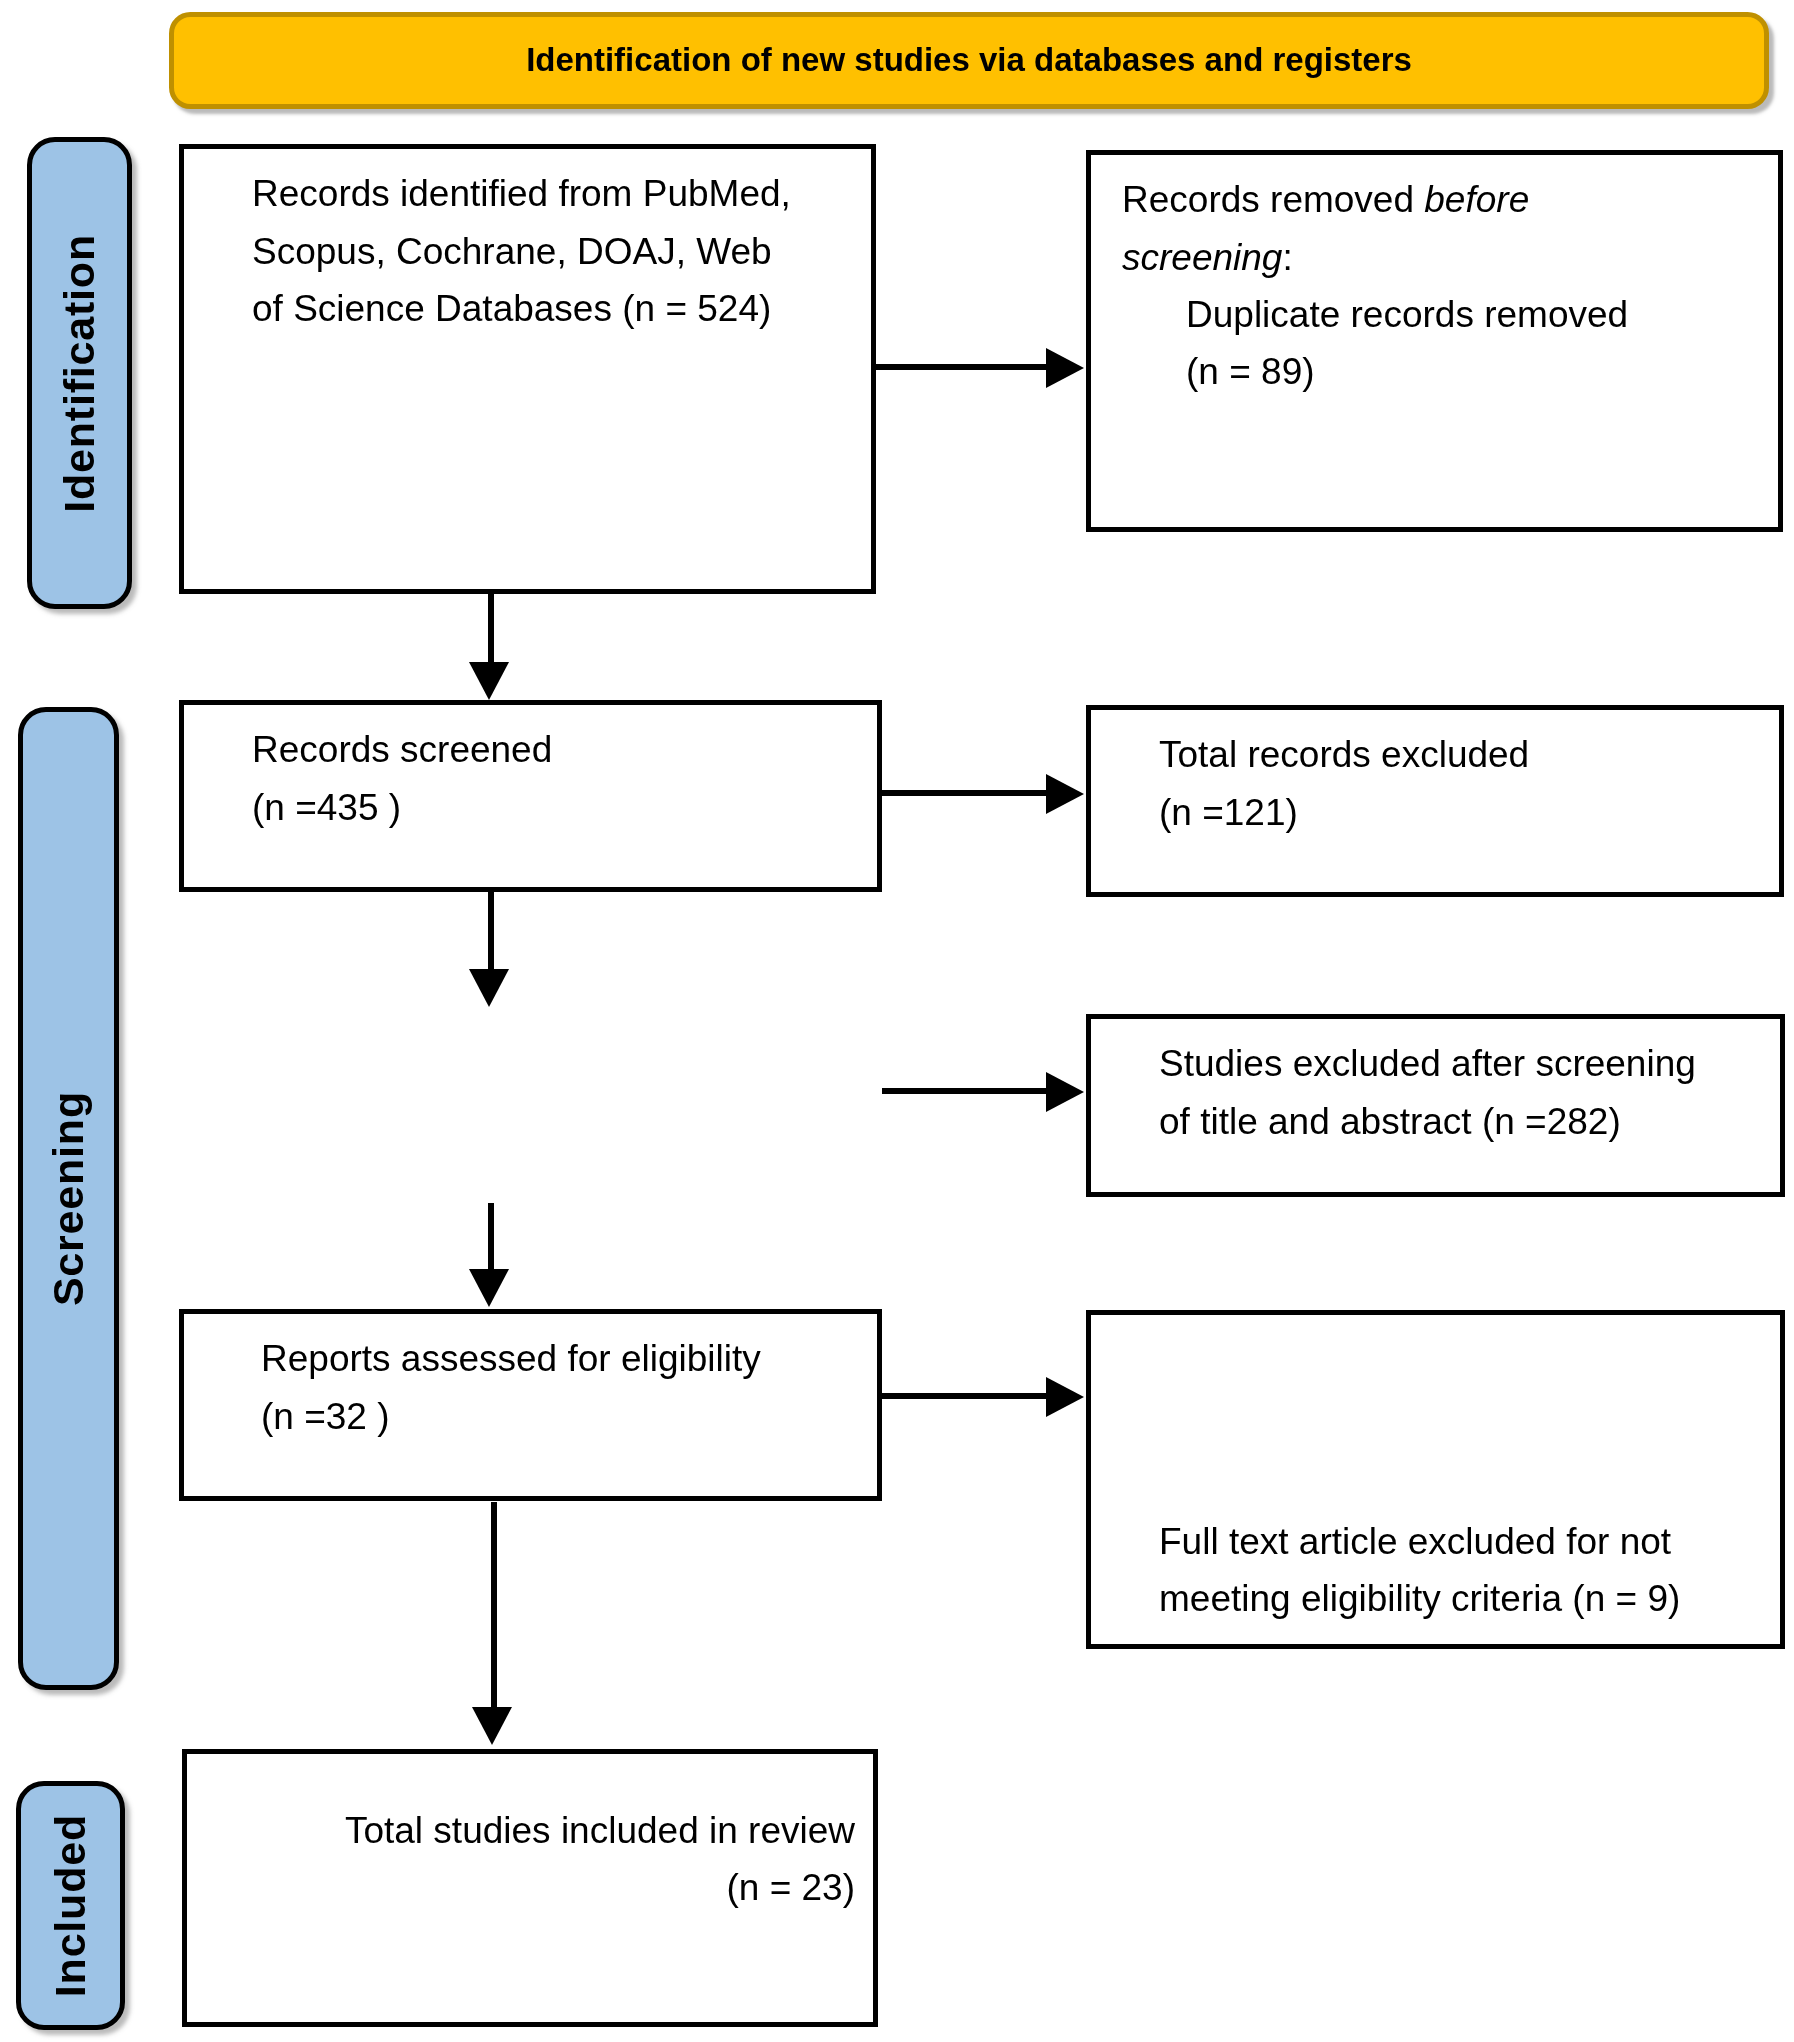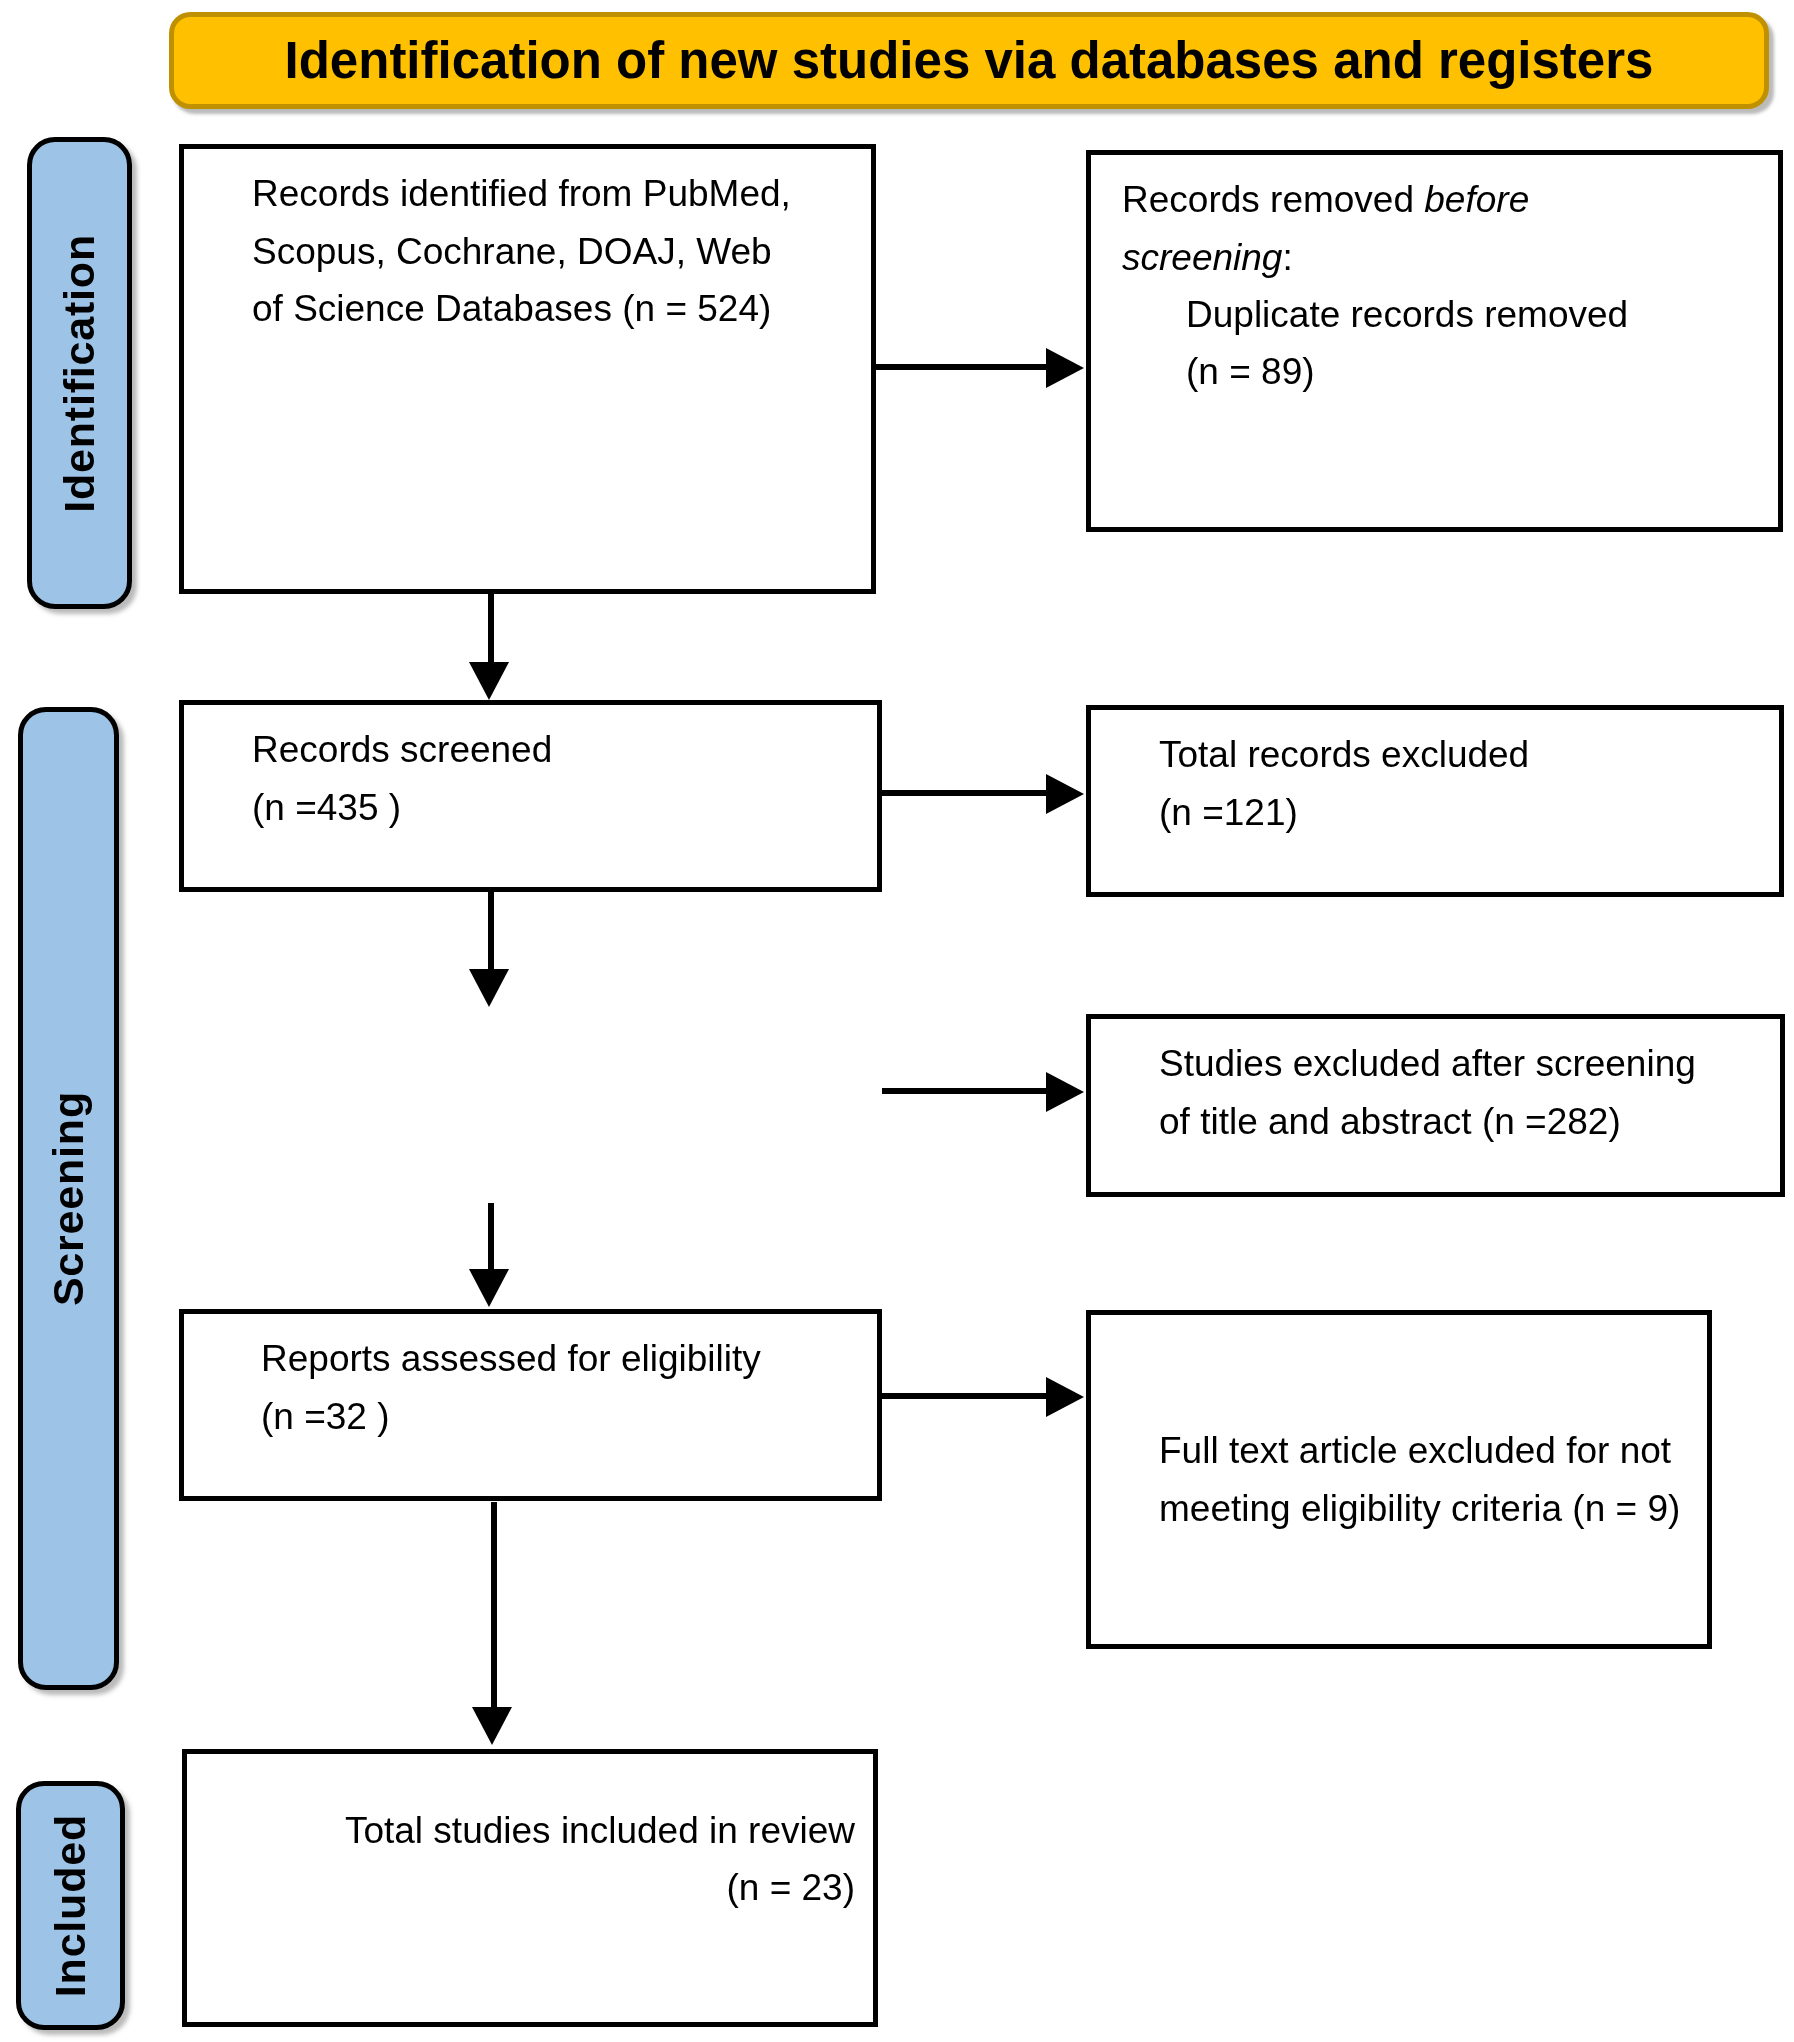--- a/index.html
+++ b/index.html
@@ -22,21 +22,21 @@
   
   .banner {
     position: absolute;
     left: 169px; top: 11.5px;
     width: 1600px; height: 97px;
     background: var(--banner-fill);
     border: 5px solid var(--banner-border);
     border-radius: 21.4px;
     box-shadow: 4.1px 5px 3.3px rgba(130,130,130,0.55);
     display: flex; align-items: center; justify-content: center;
-    font-size: 51px; font-weight: bold;
+    font-size: 33px; font-weight: bold;
   }
 
   
   .side-label {
     position: absolute;
     background: var(--label-fill);
     border: 5px solid #000;
     border-radius: 28px;
     box-shadow: 5px 5px 4.1px rgba(120,120,120,0.5);
     display: flex; align-items: center; justify-content: center;
@@ -66,22 +66,22 @@
   .pre { white-space: pre-line; margin-left: 37px; }
   .indent { margin-left: 64px; }
 
   #box-records-identified { left: 179px;  top: 144px;  width: 697px; height: 450px; }
   #box-records-removed    { left: 1086px; top: 150px;  width: 697px; height: 382px; }
   #box-records-screened   { left: 179px;  top: 700px;  width: 703px; height: 192px; }
   #box-records-excluded   { left: 1086px; top: 705px;  width: 698px; height: 192px; }
   #box-studies-sought     { left: 179px;  top: 1010px; width: 703px; height: 193px; }
   #box-studies-excluded   { left: 1086px; top: 1014px; width: 699px; height: 183px; }
   #box-reports-assessed   { left: 179px;  top: 1309px; width: 703px; height: 192px; padding-left: 40px; }
-  #box-fulltext-excluded  { left: 1086px; top: 1310px; width: 626px; height: 339px;
-                            justify-content: center; }
+  #box-fulltext-excluded  { left: 1086px; top: 1310px; width: 699px; height: 339px;
+                            justify-content: flex-end; }
   #box-studies-included   { left: 182px;  top: 1749px; width: 696px; height: 278px;
                             justify-content: flex-start; padding-top: 48px; text-align: right; }
 
   
   .hline { position: absolute; height: 5.8px; background: #000; }
   .vline { position: absolute; width: 5.8px;  background: #000; }
   .head-right {
     position: absolute; width: 0; height: 0;
     border-top: 20px solid transparent;
     border-bottom: 20px solid transparent;

